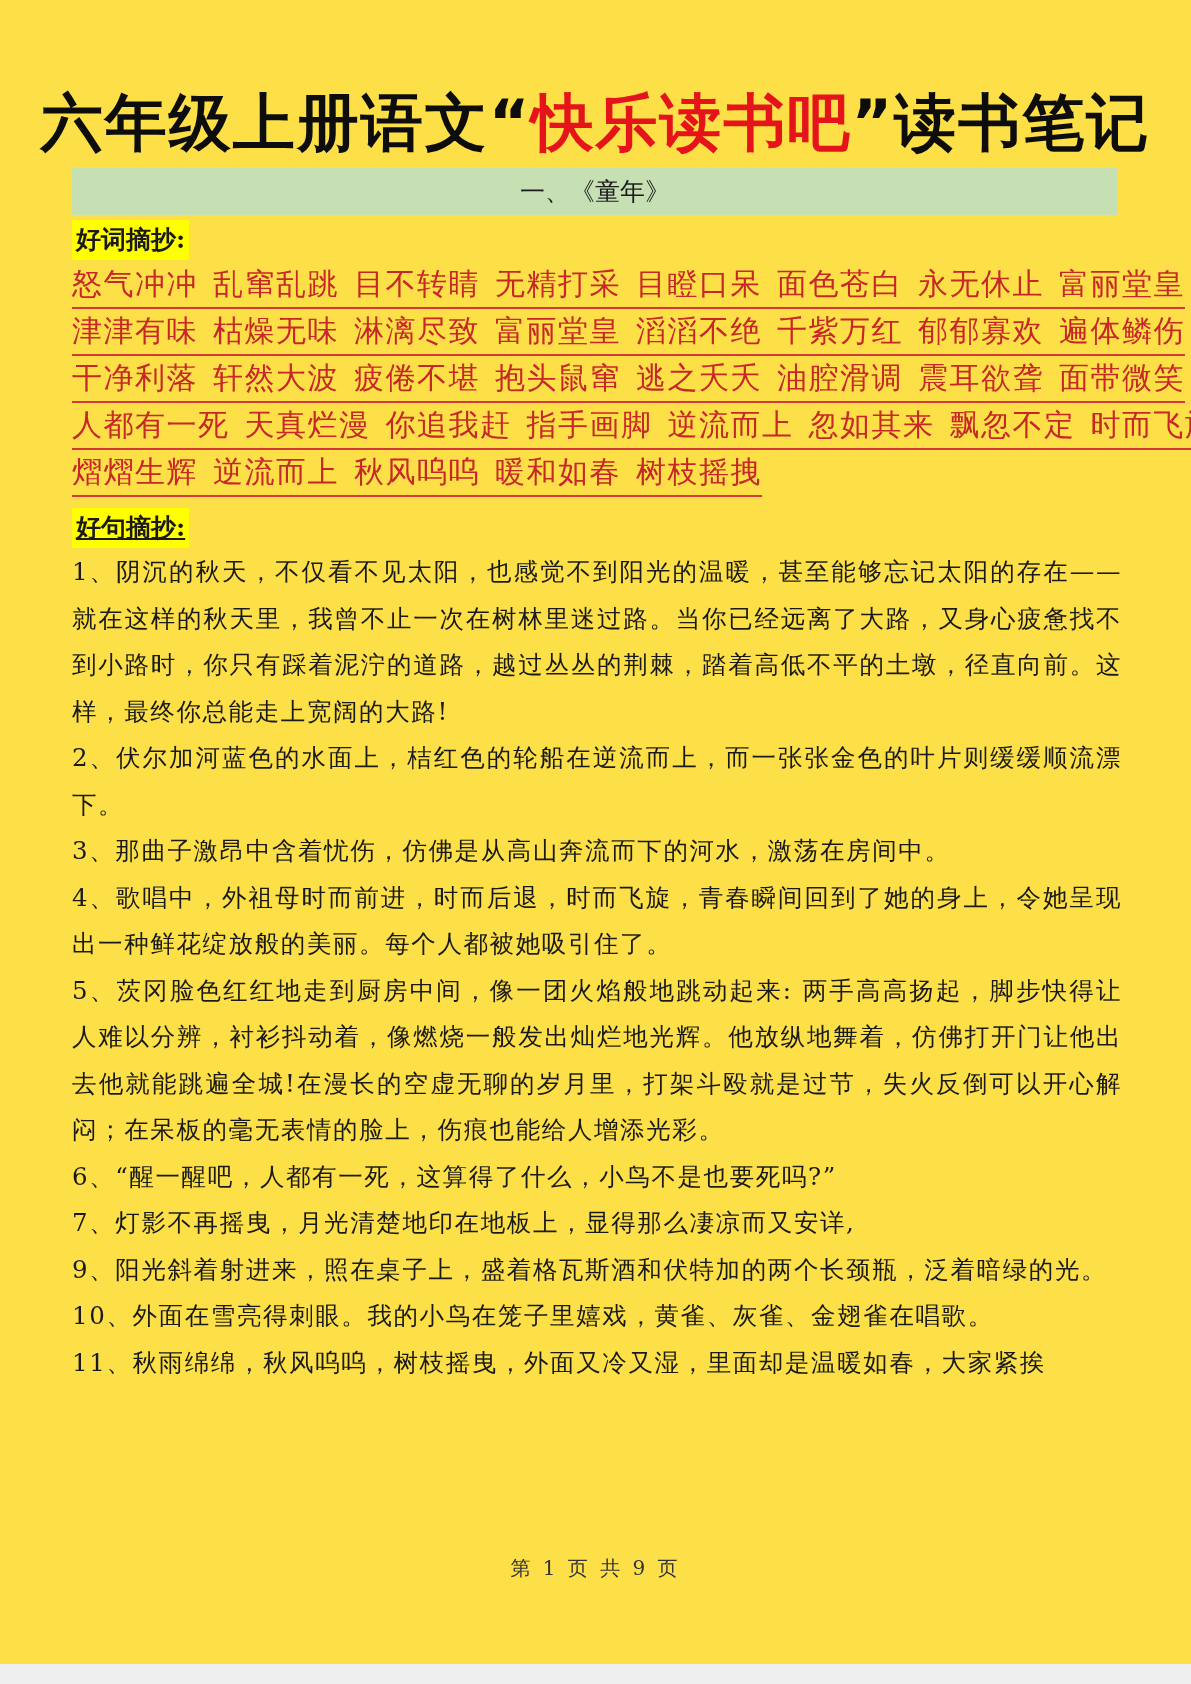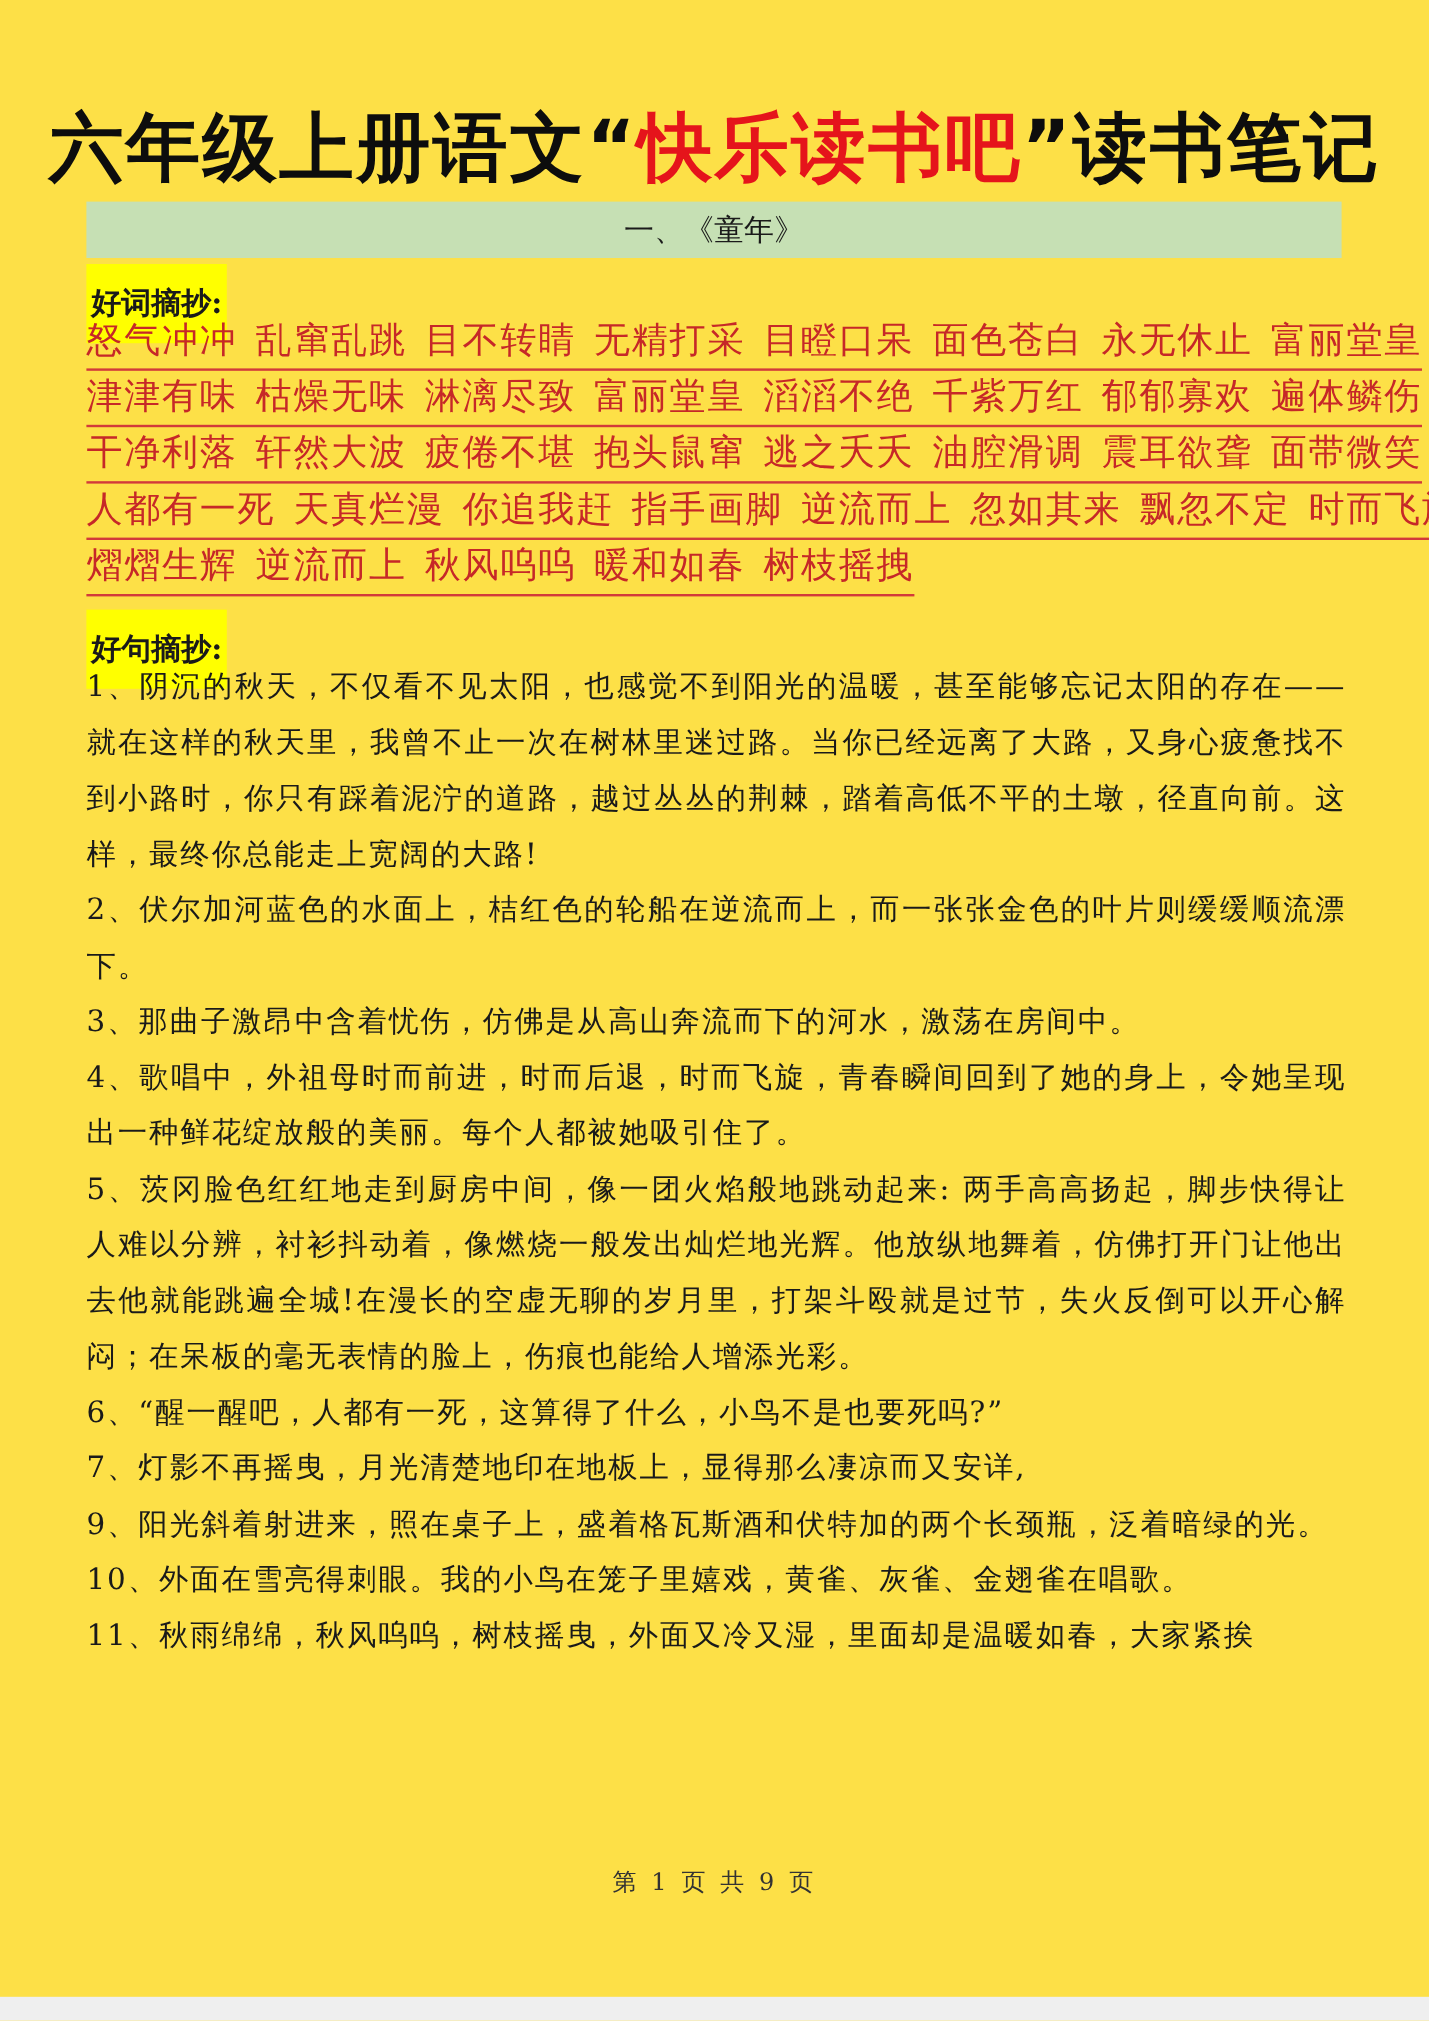--- a/index.html
+++ b/index.html
@@ -39,29 +39,29 @@
       background: #c6e0b4;
       text-align: center;
       font-size: 25px;
       line-height: 47px;
       color: #1a1a1a;
     }
     .tag {
       position: absolute;
       left: 72px;
       height: 40px;
-      padding: 13px 4px;
+      padding: 0 4px;
       background: #ffff00;
       font-size: 25px;
       line-height: 40px;
       font-weight: bold;
       color: #1a1a1a;
     }
     .tag-words { top: 220px; }
-    .tag-sentences { top: 508px; }
+    .tag-sentences { top: 508px; text-decoration: underline; }
     .words {
       position: absolute;
       left: 72px; top: 262px;
       width: 1060px;
     }
     .word-line {
       height: 47px;
       line-height: 44px;
       font-size: 30px;
       color: #c62828;

